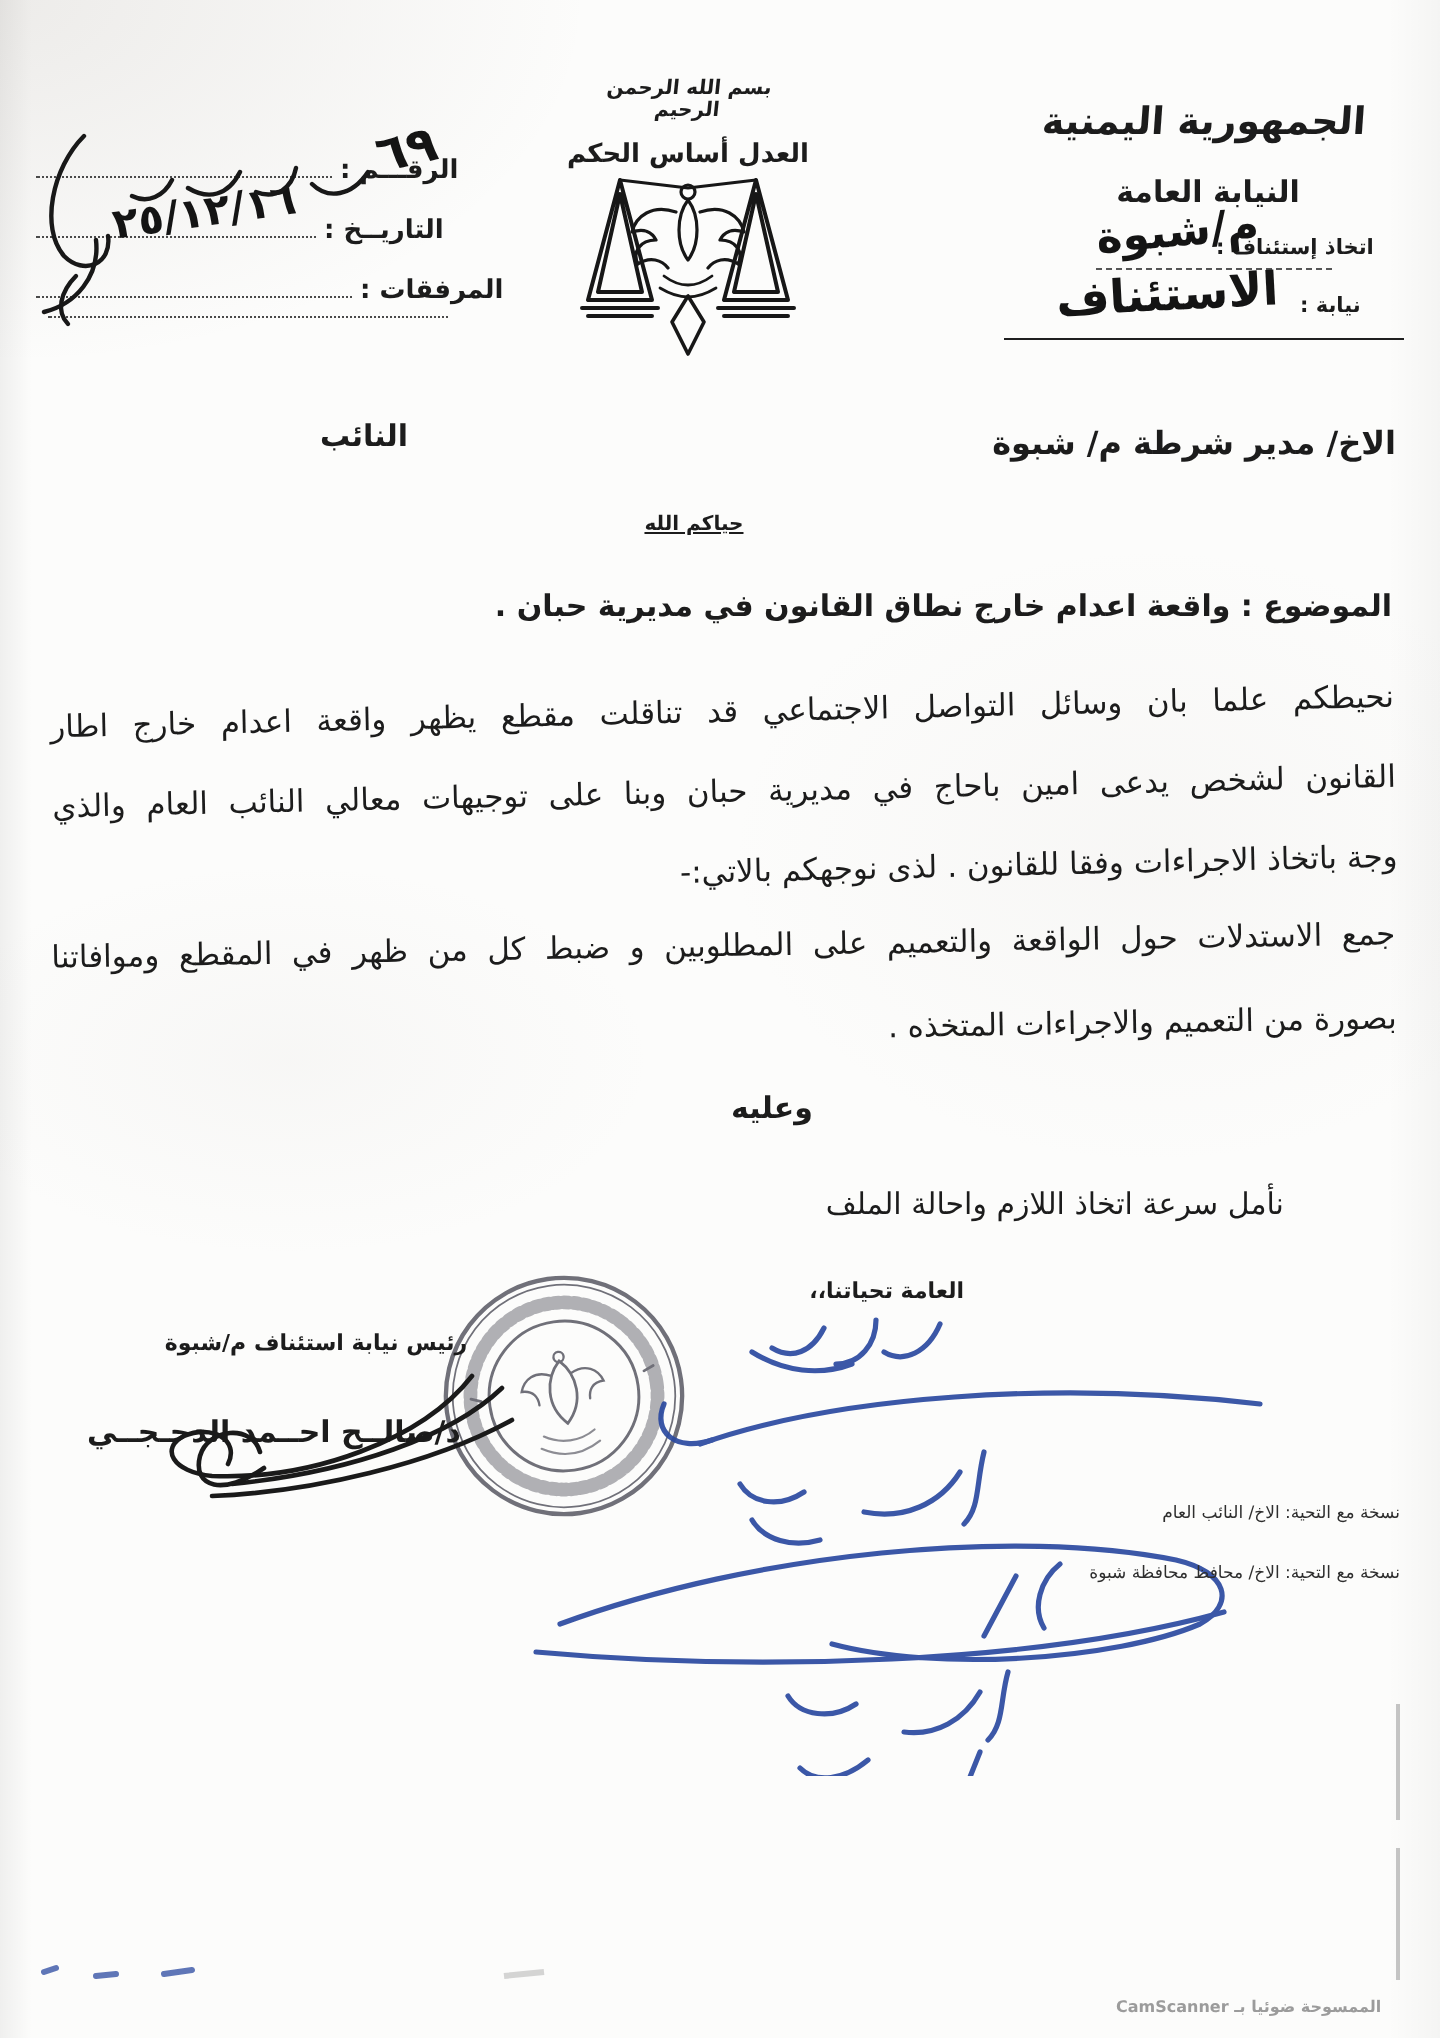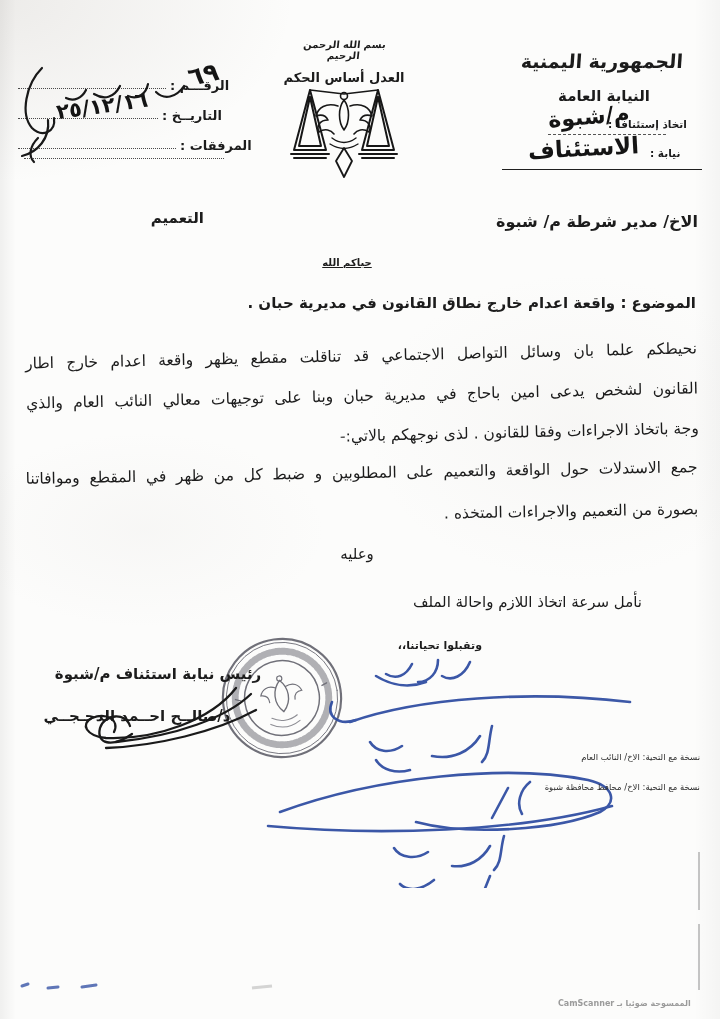--- a/index.html
+++ b/index.html
@@ -35,25 +35,25 @@
   
   .to{left:420px;top:212px;width:278px;text-align:right;font-size:16px;font-weight:700;}
   .honorific{left:132px;top:209px;width:72px;font-size:15px;font-weight:700;}
   .greeting{left:310px;top:257px;width:74px;text-align:center;font-size:10px;font-weight:700;text-decoration:underline;}
   .subject{left:210px;top:294px;width:486px;text-align:right;font-size:15px;font-weight:700;}
   .para{font-size:15.5px;line-height:40px;}
   .p1{left:26px;top:336px;width:672px;transform:rotate(-1.3deg);}
   .p2{left:26px;top:452px;width:672px;transform:rotate(-1deg);line-height:42px;}
   .just{text-align:justify;text-align-last:justify;-moz-text-align-last:justify;}
   .ralign{text-align:right;}
-  .therefore{left:311px;top:545px;width:92px;text-align:center;font-size:15px;font-weight:400;}
+  .therefore{left:340px;top:545px;width:92px;text-align:center;font-size:15px;font-weight:700;}
   .request{left:380px;top:593px;width:262px;text-align:right;font-size:15px;}
   .farewell{left:396px;top:639px;width:86px;font-size:11px;font-weight:700;}
   
-  .sig-title{left:50px;top:665px;width:216px;text-align:center;font-size:15px;font-weight:700;}
+  .sig-title{left:50px;top:665px;width:216px;text-align:center;font-size:11px;font-weight:700;}
   .sig-name{left:34px;top:707px;width:206px;text-align:center;font-size:15px;font-weight:700;}
   .cc{position:absolute;width:260px;text-align:right;font-size:8.5px;color:#2e2e2e;left:440px;}
   .cc1{top:752px;} .cc2{top:782px;}
   .edge-line{position:absolute;left:698px;width:1.5px;background:#adadad;opacity:.7;}
   .watermark{left:558px;top:999px;width:154px;font-size:8px;color:#9b9b9b;direction:rtl;text-align:left;font-weight:bold;}
   svg{display:block;}
 </style>
 </head>
 <body>
 
@@ -105,39 +105,39 @@
   <div class="abs country">الجمهورية اليمنية</div>
   <div class="abs authority">النيابة العامة</div>
   <span class="abs small-lbl" style="left:608px;top:118px;">اتخاذ إستئناف :</span>
   <span class="abs hand hw-branch" style="left:548px;top:104px;">م/شبوة</span>
   <div class="abs branch-dotline"></div>
   <span class="abs small-lbl" style="left:650px;top:147px;">نيابة :</span>
   <span class="abs hand hw-division" style="left:528px;top:135px;">الاستئناف</span>
   <div class="abs header-underline"></div>
 
   <div class="abs to">الاخ/ مدير شرطة م/ شبوة</div>
-  <div class="abs honorific">التعميم</div>
+  <div class="abs honorific">النائب</div>
   <div class="abs greeting">حياكم الله</div>
 
   <div class="abs subject">الموضوع : واقعة اعدام خارج نطاق القانون في مديرية حبان .</div>
 
   <div class="abs para p1">
     <div class="just">نحيطكم علما بان وسائل التواصل الاجتماعي قد تناقلت مقطع يظهر واقعة اعدام خارج اطار</div>
     <div class="just">القانون لشخص يدعى امين باحاج في مديرية حبان وبنا على توجيهات معالي النائب العام والذي</div>
     <div class="ralign">وجة باتخاذ الاجراءات وفقا للقانون . لذى نوجهكم بالاتي:-</div>
   </div>
 
   <div class="abs para p2">
     <div class="just">جمع الاستدلات حول الواقعة والتعميم على المطلوبين و ضبط كل من ظهر في المقطع وموافاتنا</div>
     <div class="ralign">بصورة من التعميم والاجراءات المتخذه .</div>
   </div>
 
   <div class="abs therefore">وعليه</div>
   <div class="abs request">نأمل سرعة اتخاذ اللازم واحالة الملف</div>
-  <div class="abs farewell">وتقبلوا تحياتنا،،</div>
+  <div class="abs farewell">العامة تحياتنا،،</div>
 
   <svg class="abs" style="left:218px;top:634px;opacity:.78;transform:rotate(-8deg);" width="128" height="128" viewBox="0 0 130 130">
     <g fill="none" stroke="#4a4a55" stroke-linecap="round">
       <circle cx="65" cy="65" r="60" stroke-width="2.2"></circle>
       <circle cx="65" cy="65" r="56.5" stroke-width="0.9"></circle>
       <circle cx="65" cy="65" r="38" stroke-width="1.5"></circle>
       <circle cx="65" cy="65" r="47.5" stroke-width="7" stroke-dasharray="2.6 2.4" opacity="0.55"></circle>
       <path d="M65,47 c-8,8 -10,22 0,32 c10,-10 8,-24 0,-32 Z" stroke-width="1.4"></path>
       <circle cx="65" cy="45" r="2.6" stroke-width="1.2"></circle>
       <path d="M60,54 c-8,-4 -14,0 -16,6 c6,0 8,4 8,8 M70,54 c8,-4 14,0 16,6 c-6,0 -8,4 -8,8" stroke-width="1.2"></path>

